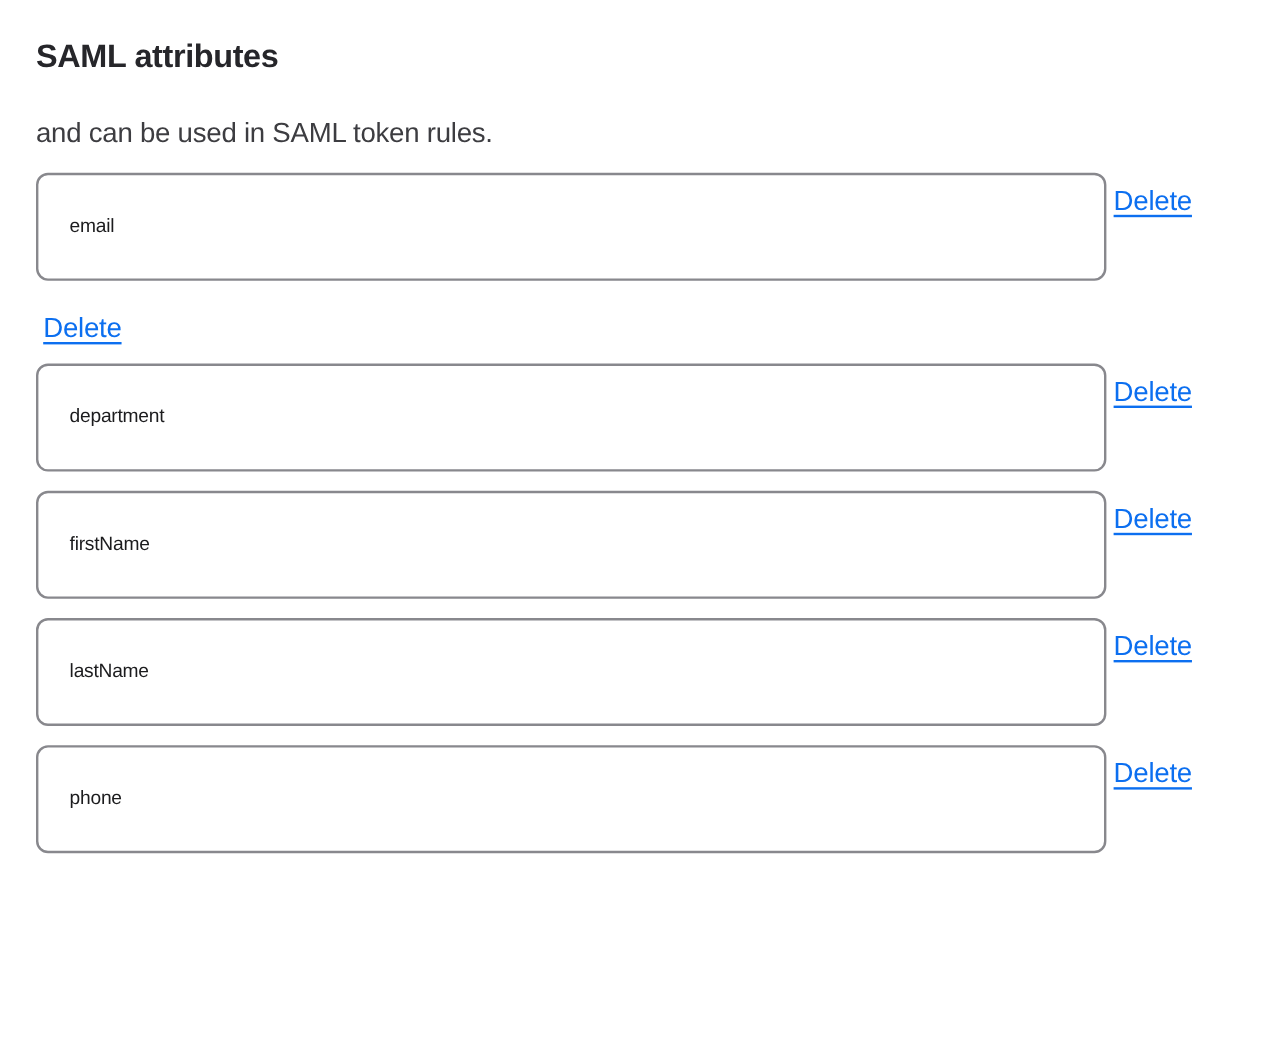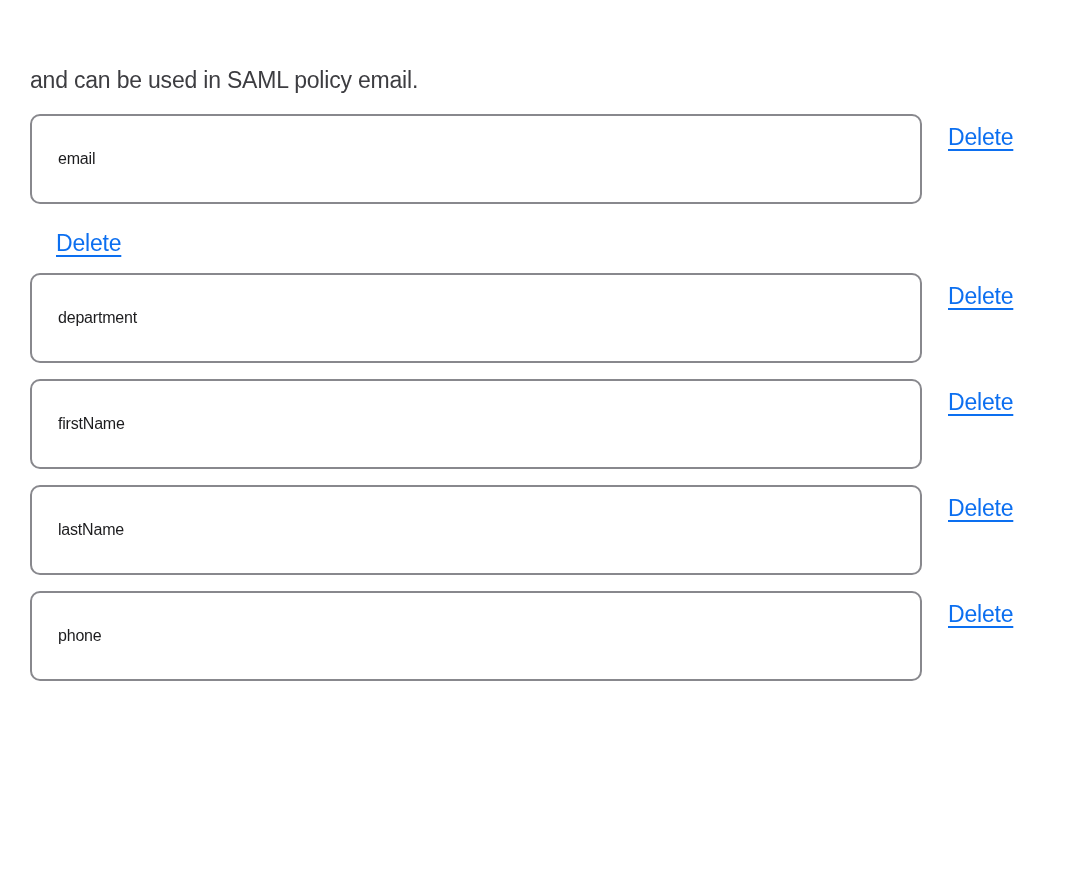--- a/index.html
+++ b/index.html
@@ -53,21 +53,21 @@
     border-radius: 10px;
     background: #fff;
     padding: 0 26px;
     font-family: inherit;
     font-size: 16px;
     letter-spacing: -0.2px;
     color: var(--input-text);
     outline: none;
   }
   .delete-link {
-    margin-left: 26px;
+    margin-left: 6px;
     margin-top: 10px;
     font-size: 23px;
     letter-spacing: -0.2px;
     color: var(--accent-blue);
     text-decoration: underline;
     text-decoration-thickness: 2px;
     text-underline-offset: 4px;
     cursor: pointer;
     white-space: nowrap;
   }
@@ -81,23 +81,24 @@
     text-decoration-thickness: 2px;
     text-underline-offset: 4px;
     cursor: pointer;
   }
 </style>
 </head>
 <body>
 
 <div class="page">
 
+  <h2 class="title">SAML attributes</h2>
 
   <div class="description">
-    <div>and can be used in SAML policy email.</div>
+    <div>and can be used in SAML token rules.</div>
   </div>
 
   <div class="attr-list">
   <div class="attr-row">
     <input class="attr-input" type="text" value="email" style="">
     <a class="delete-link" href="#">Delete</a>
   </div>
 
   <div class="attr-row">
     <a class="delete-link" href="#">Delete</a>

